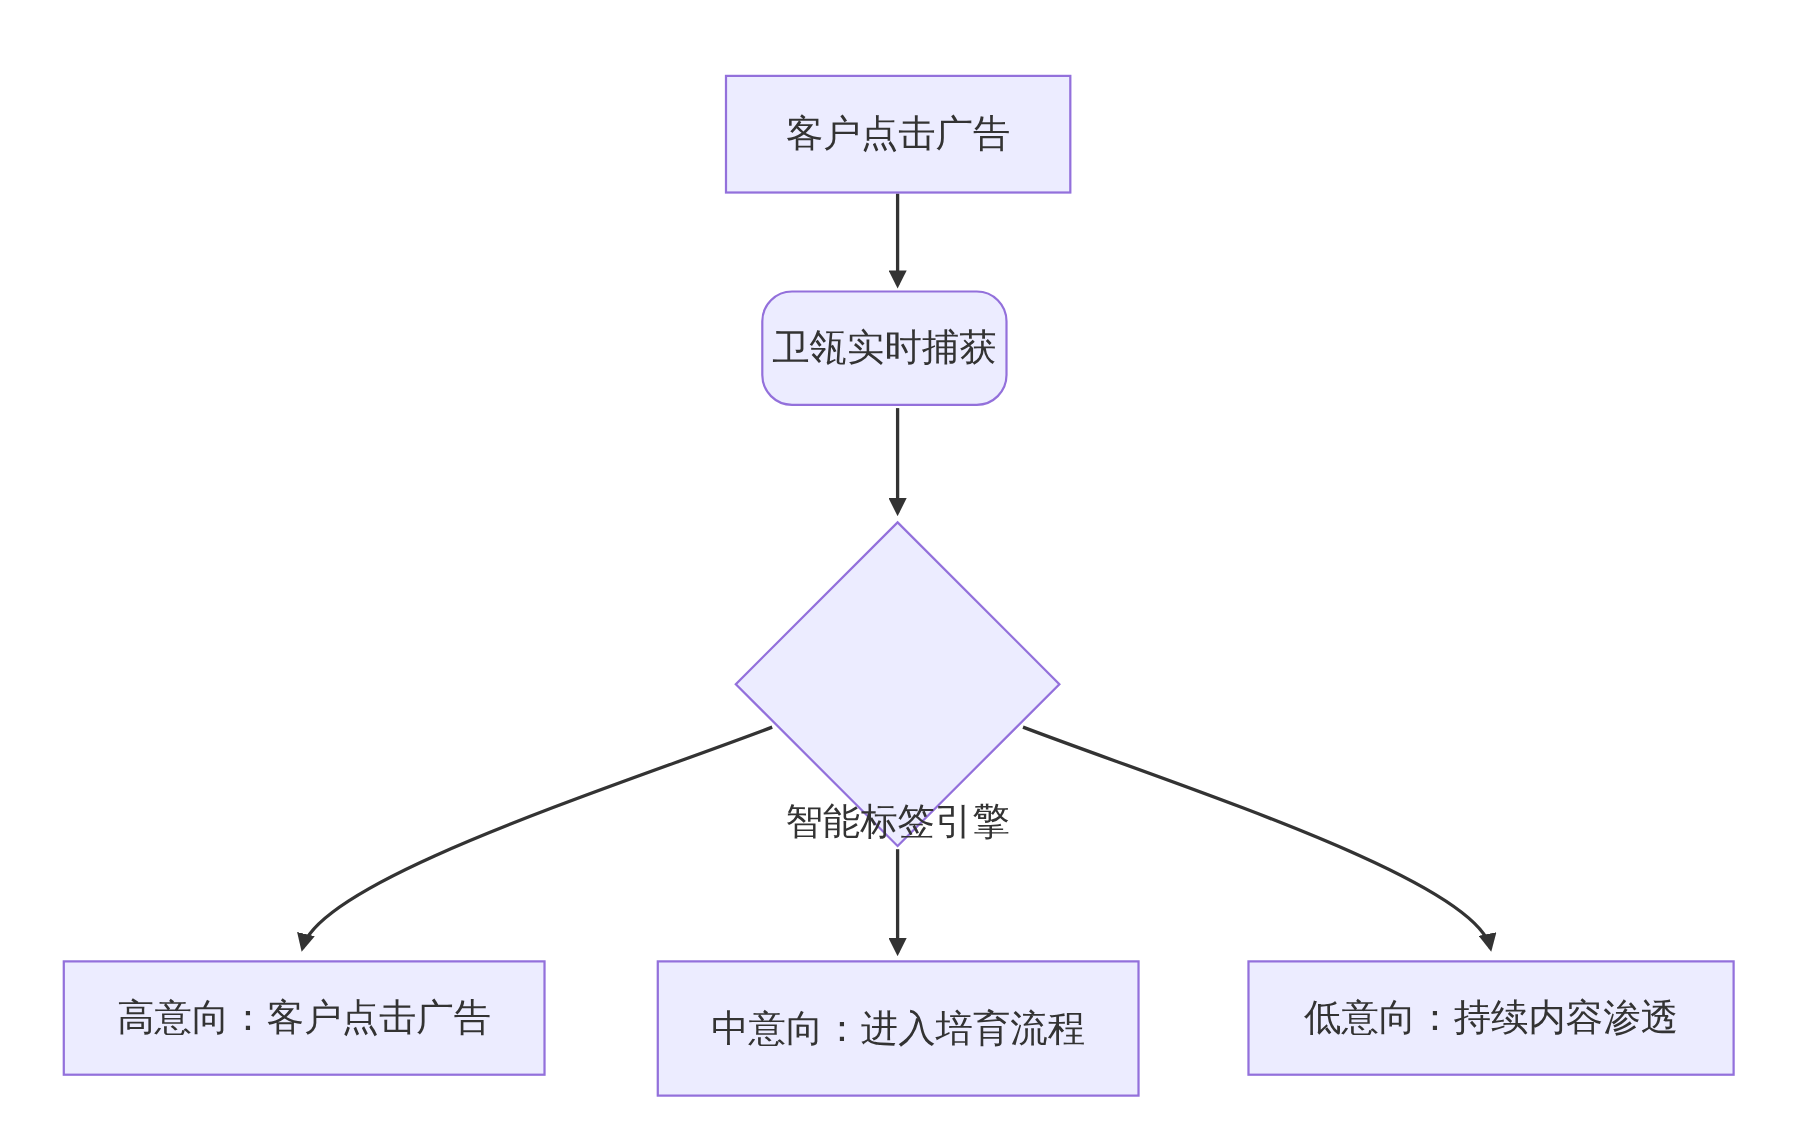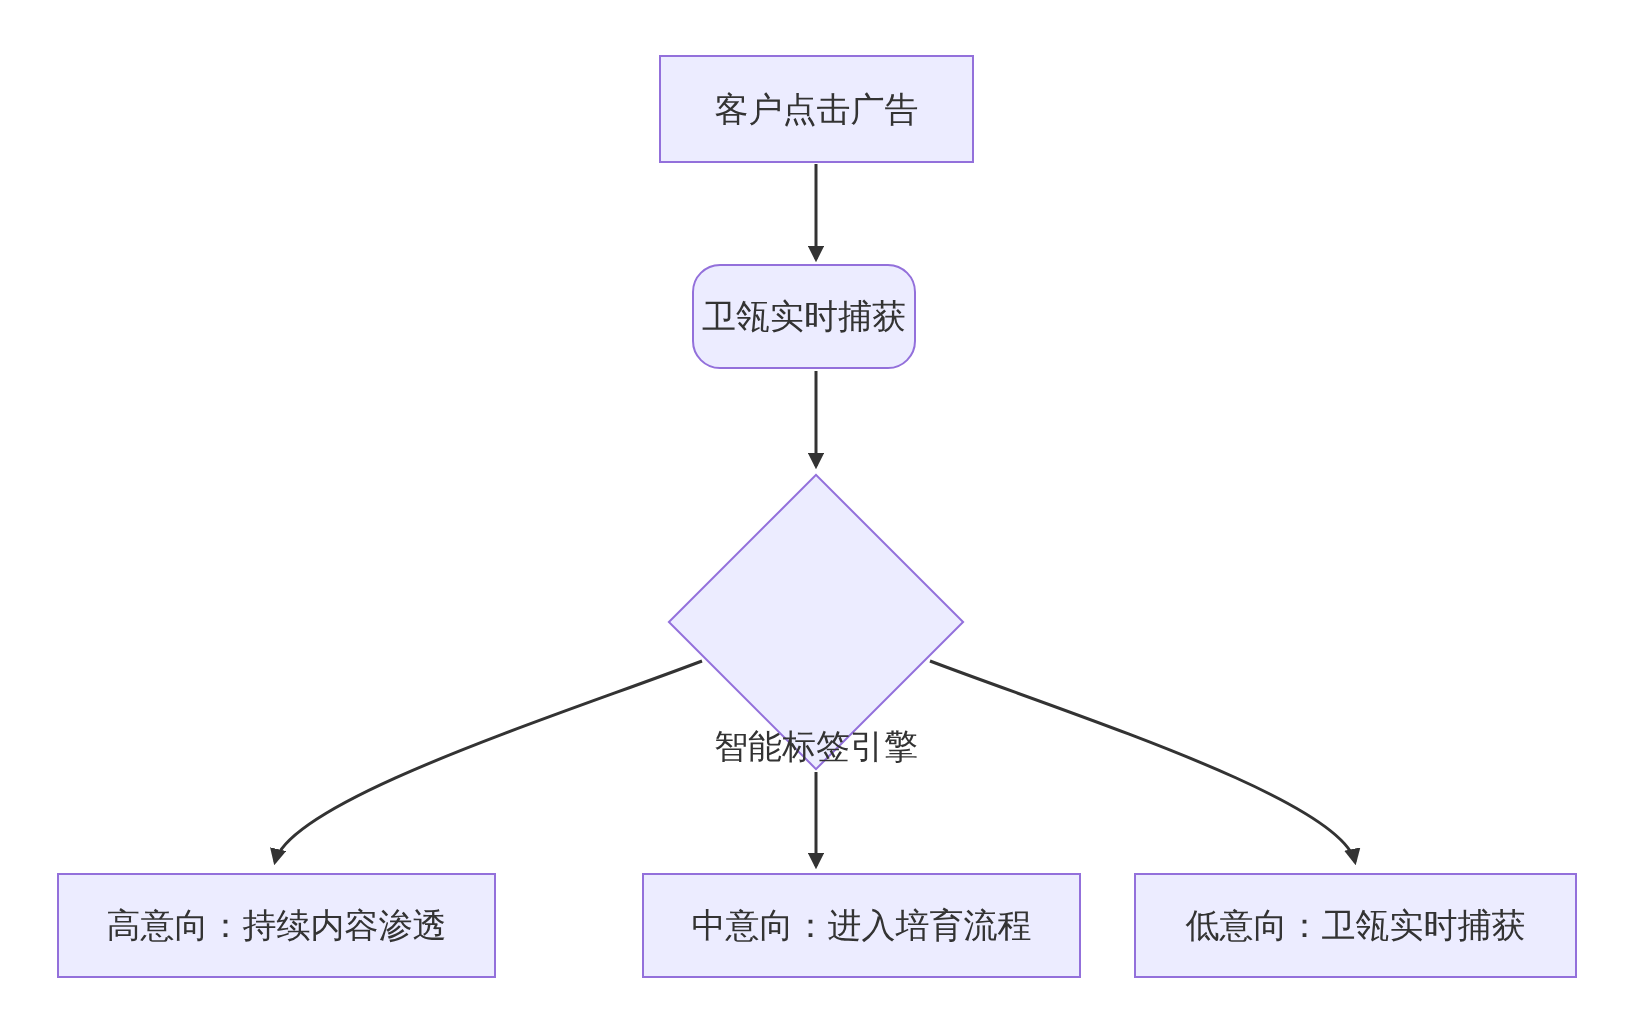--- a/index.html
+++ b/index.html
@@ -38,24 +38,24 @@
     background:var(--node-fill);
     border:2.5px solid var(--node-border);
     display:flex;
     align-items:center;
     justify-content:center;
     color:var(--text);
     font-size:34px;
     line-height:1.2;
     white-space:nowrap;
   }
-  .node-a{ left:659px; top:55px;  width:315px; height:108px; }
+  .node-a{ left:659px; top:68px;  width:315px; height:108px; }
   .node-b{ left:692px; top:264px; width:224px; height:105px; border-radius:28px; }
   .node-d{ left:57px;   top:873px; width:439px; height:105px; }
-  .node-e{ left:597px;  top:873px; width:439px; height:105px;margin-left:45px; }
+  .node-e{ left:597px;  top:873px; width:439px; height:124px; }
   .node-f{ left:1134px; top:873px; width:443px; height:105px; }
   .diamond-shape{
     position:absolute;
     left:711px; top:517px;
     width:210px; height:210px;
     box-sizing:border-box;
     background:var(--node-fill);
     border:2.5px solid var(--node-border);
     transform:rotate(45deg);
   }
@@ -97,24 +97,24 @@
   <div class="node node-b">
     <span>卫瓴实时捕获</span>
   </div>
 
   <div class="diamond-shape"></div>
   <div class="diamond-label">
     <span>智能标签引擎</span>
   </div>
 
   <div class="node node-d">
-    <span>高意向：持续内容渗透</span>
+    <span>高意向：客户点击广告</span>
   </div>
 
   <div class="node node-e">
     <span>中意向：进入培育流程</span>
   </div>
 
   <div class="node node-f">
-    <span>低意向：卫瓴实时捕获</span>
+    <span>低意向：持续内容渗透</span>
   </div>
 
 </div>
 
 </body></html>

